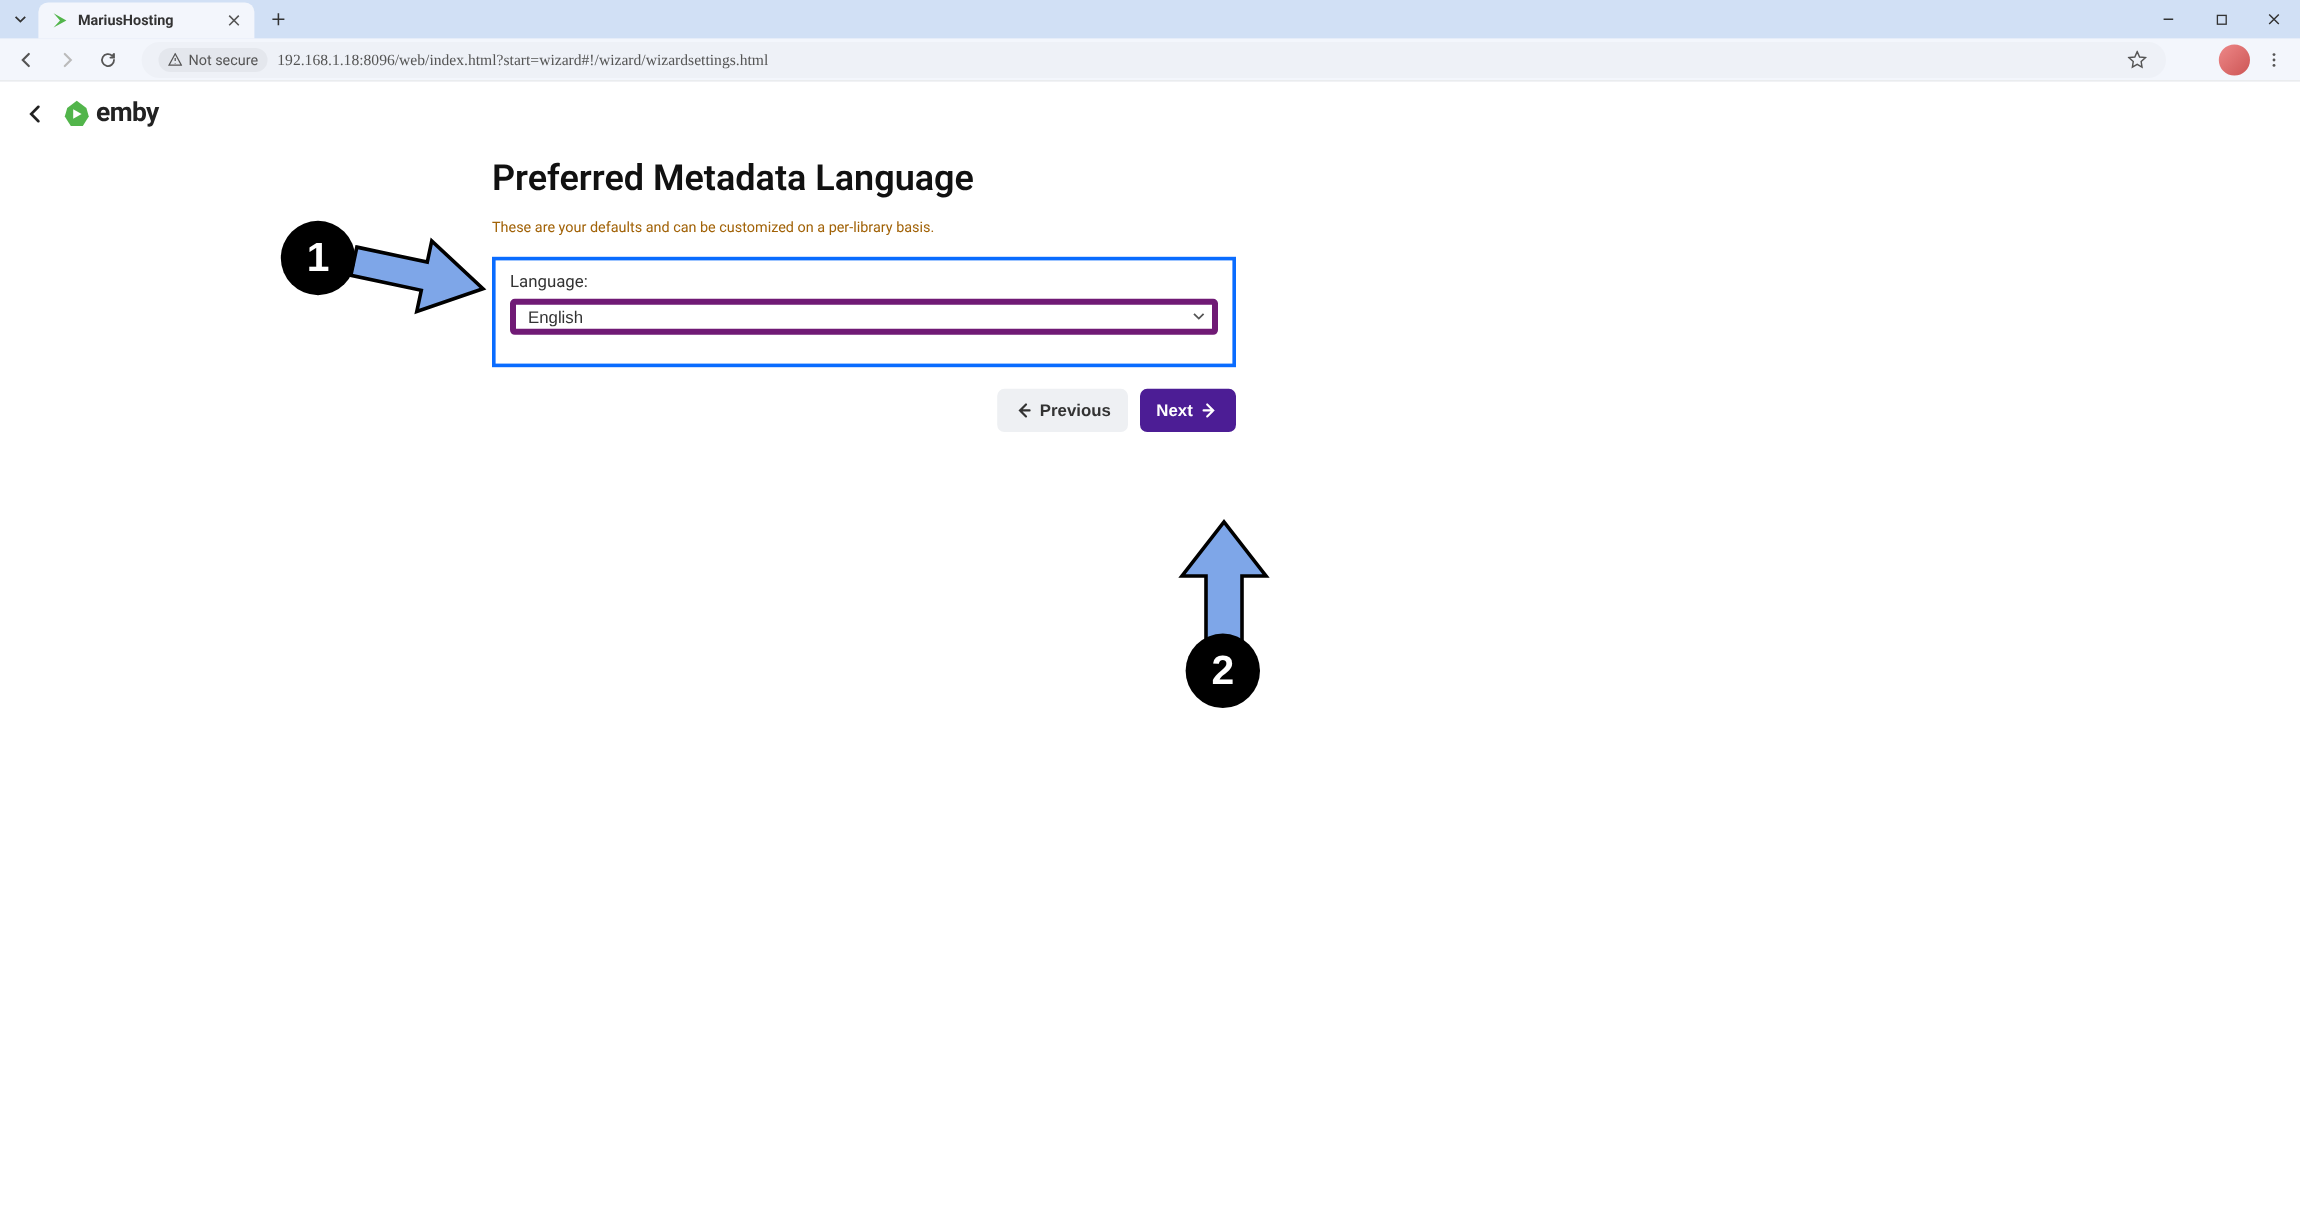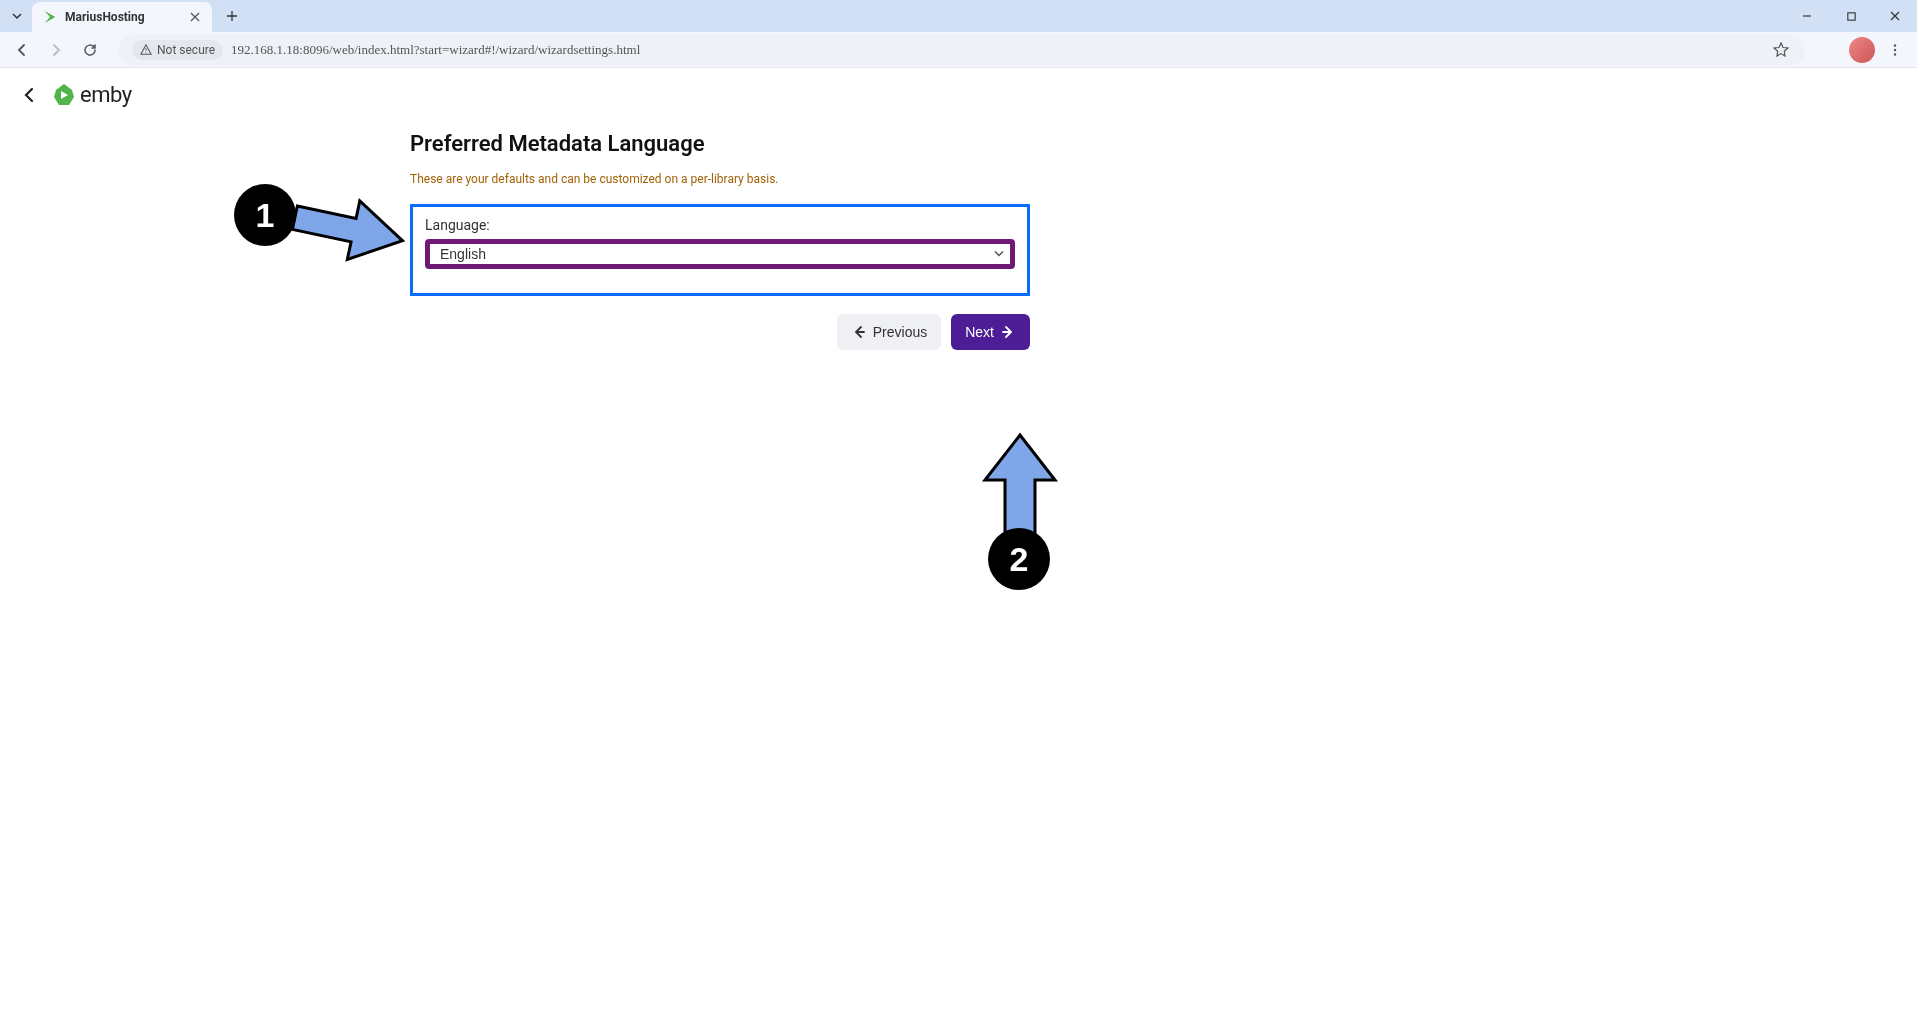--- a/index.html
+++ b/index.html
@@ -24,37 +24,37 @@
   .not-secure { display: flex; align-items: center; gap: 5px; color: #555; font-size: 12px; background: rgba(0,0,0,0.04); padding: 3px 8px; border-radius: 12px; }
   .url-text { flex: 1; color: #555; font-family: Liberation Serif, serif; }
   .star-btn { width: 20px; height: 20px; display: flex; align-items: center; justify-content: center; color: #555; cursor: pointer; }
   .profile-avatar { width: 26px; height: 26px; border-radius: 50%; background: linear-gradient(135deg,#e88,#c55); margin-left: 30px; cursor: pointer; }
   .menu-btn { width: 28px; height: 28px; display: flex; align-items: center; justify-content: center; color: #555; cursor: pointer; }
   
   
   .page { position: relative; background: #fff; height: calc(1021px - 68px); }
   .page-header { display: flex; align-items: center; padding: 14px 18px; gap: 10px; }
   .page-back { width: 24px; height: 24px; display: flex; align-items: center; justify-content: center; color: #222; cursor: pointer; }
-  .emby-logo { display: flex; align-items: center; gap: 4px; font-size: 22px; font-weight: 400; color: #222; letter-spacing: -0.5px; }
+  .emby-logo { display: flex; align-items: center; gap: 4px; font-size: 22px; font-weight: 700; color: #222; letter-spacing: -0.5px; }
   .emby-mark { width: 24px; height: 24px; }
   
   .wizard-container { max-width: 660px; margin: 10px auto 0 390px; padding: 0 20px; }
-  .wizard-title { font-size: 22px; font-weight: 600; color: #111; margin-bottom: 16px; }
+  .wizard-title { font-size: 30px; font-weight: 600; color: #111; margin-bottom: 16px; }
   .wizard-desc { font-size: 12px; color: #a16207; margin-bottom: 18px; }
   
   .highlight-box { border: 3px solid #0a6cff; padding: 10px 12px 24px; margin-bottom: 18px; }
   .form-group { margin-bottom: 14px; }
   .form-group:last-child { margin-bottom: 0; }
   .form-label { display: block; font-size: 14px; color: #333; margin-bottom: 6px; }
   .form-select { width: 100%; height: 30px; border: 5px solid #701a75; border-radius: 4px; padding: 0 30px 0 10px; font-size: 14px; color: #333; background: #fff; appearance: none; position: relative; }
   .select-wrap { position: relative; }
   .select-caret { position: absolute; right: 10px; top: 50%; transform: translateY(-50%); pointer-events: none; color: #555; }
   
   .wizard-actions { display: flex; justify-content: flex-end; gap: 10px; }
-  .btn { display: inline-flex; align-items: center; gap: 6px; padding: 0 14px; height: 36px; border-radius: 6px; font-size: 14px; font-weight: 400; border: none; cursor: pointer; }
+  .btn { display: inline-flex; align-items: center; gap: 6px; padding: 0 14px; height: 36px; border-radius: 6px; font-size: 14px; font-weight: 700; border: none; cursor: pointer; }
   .btn-prev { background: #eef0f3; color: #333; }
   .btn-next { background: #4c1d95; color: #fff; }
   
   
   .annotation { position: absolute; pointer-events: none; }
   .anno-circle { width: 62px; height: 62px; border-radius: 50%; background: #000; color: #fff; display: flex; align-items: center; justify-content: center; font-size: 34px; font-weight: 700; font-family: Arial, sans-serif; }
 </style>
 </head>
 <body>
 

